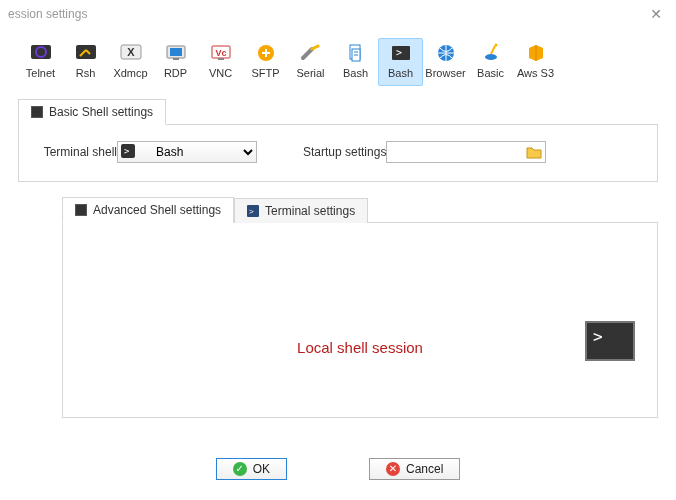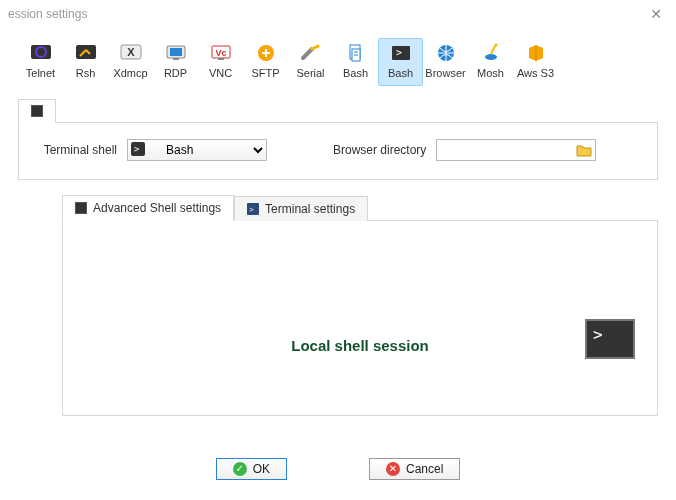--- a/index.html
+++ b/index.html
@@ -85,21 +85,21 @@
     background: #ffffff;
     border-bottom: 1px solid #ffffff;
   }
   .tabpanel {
     border: 1px solid #d6d6d6;
     background: #ffffff;
     padding: 16px 18px 18px 18px;
     min-height: 46px;
   }
 
-  .row { display: flex; align-items: center; gap: 10px; }
+  .row { display: flex; align-items: center; }
   .field-label { font-size: 12px; color: #333; }
   .select-wrap {
     position: relative;
     flex: 0 0 140px;
   }
   .select-wrap select {
     width: 100%;
     height: 22px;
     font-size: 12px;
     padding-left: 34px;
@@ -135,23 +135,22 @@
     height: 196px;
     position: relative;
     display: flex;
     align-items: center;
   }
   .session-title {
     position: absolute;
     left: 50%;
     transform: translateX(-50%);
     font-size: 15px;
-    color: #14532d;
+    color: #b91c1c;
     top: 116px;
-    font-weight: bold;
   }
   .terminal-preview {
     position: absolute;
     right: 22px;
     top: 98px;
     width: 50px; height: 40px;
     background: #333333;
     border: 2px solid #777;
     display: flex;
     align-items: flex-start;
@@ -313,56 +312,57 @@
   </div>
 
   <div class="stype">
     <span class="ic">
       <svg width="20" height="20">
           <ellipse cx="10" cy="14" rx="6" ry="3" fill="#2a84d6"></ellipse>
           <line x1="10" y1="11" x2="14" y2="3" stroke="#f7b500" stroke-width="2"></line>
           <circle cx="15" cy="2" r="1.5" fill="#f7b500"></circle>
         </svg>
     </span>
-    <span class="lbl">Mosh</span>
+    <span class="lbl">Basic</span>
   </div>
 
   <div class="stype">
     <span class="ic">
       <svg width="22" height="18">
           <path d="M4 4 L11 1 L18 4 L18 14 L11 17 L4 14 Z" fill="#f7a500"></path>
           <path d="M11 1 L11 17" stroke="#d88800" stroke-width="1"></path>
         </svg>
     </span>
     <span class="lbl">Aws S3</span>
   </div>
 </div>
 
 <div class="tabs-area">
   <div class="tabrow">
     <div class="tab active">
       <span class="tic term"></span>
+      <span>Basic Shell settings</span>
     </div>
   </div>
   <div class="tabpanel">
     <div class="row">
       <span class="field-label" style="width:80px;text-align:right">Terminal shell</span>
       <div class="select-wrap">
         <span class="sel-ic">
           <svg width="14" height="14">
               <rect width="14" height="14" rx="2" fill="#333"></rect>
               <text x="3" y="10" font-size="9" fill="#fff" font-family="monospace">&gt;</text>
             </svg>
         </span>
         <select>
           <option>Bash</option>
         </select>
       </div>
       <span style="flex:0 0 46px"></span>
-      <span class="field-label">Browser directory</span>
+      <span class="field-label">Startup settings</span>
       <div class="dir-wrap">
         <input class="dir-input" type="text" value="" style="">
         <span class="folder-ic">
           <svg width="16" height="16">
               <path d="M1 4 L6 4 L8 6 L15 6 L15 14 L1 14 Z" fill="#f7c948" stroke="#c9921a"></path>
             </svg>
         </span>
       </div>
     </div>
   </div>

